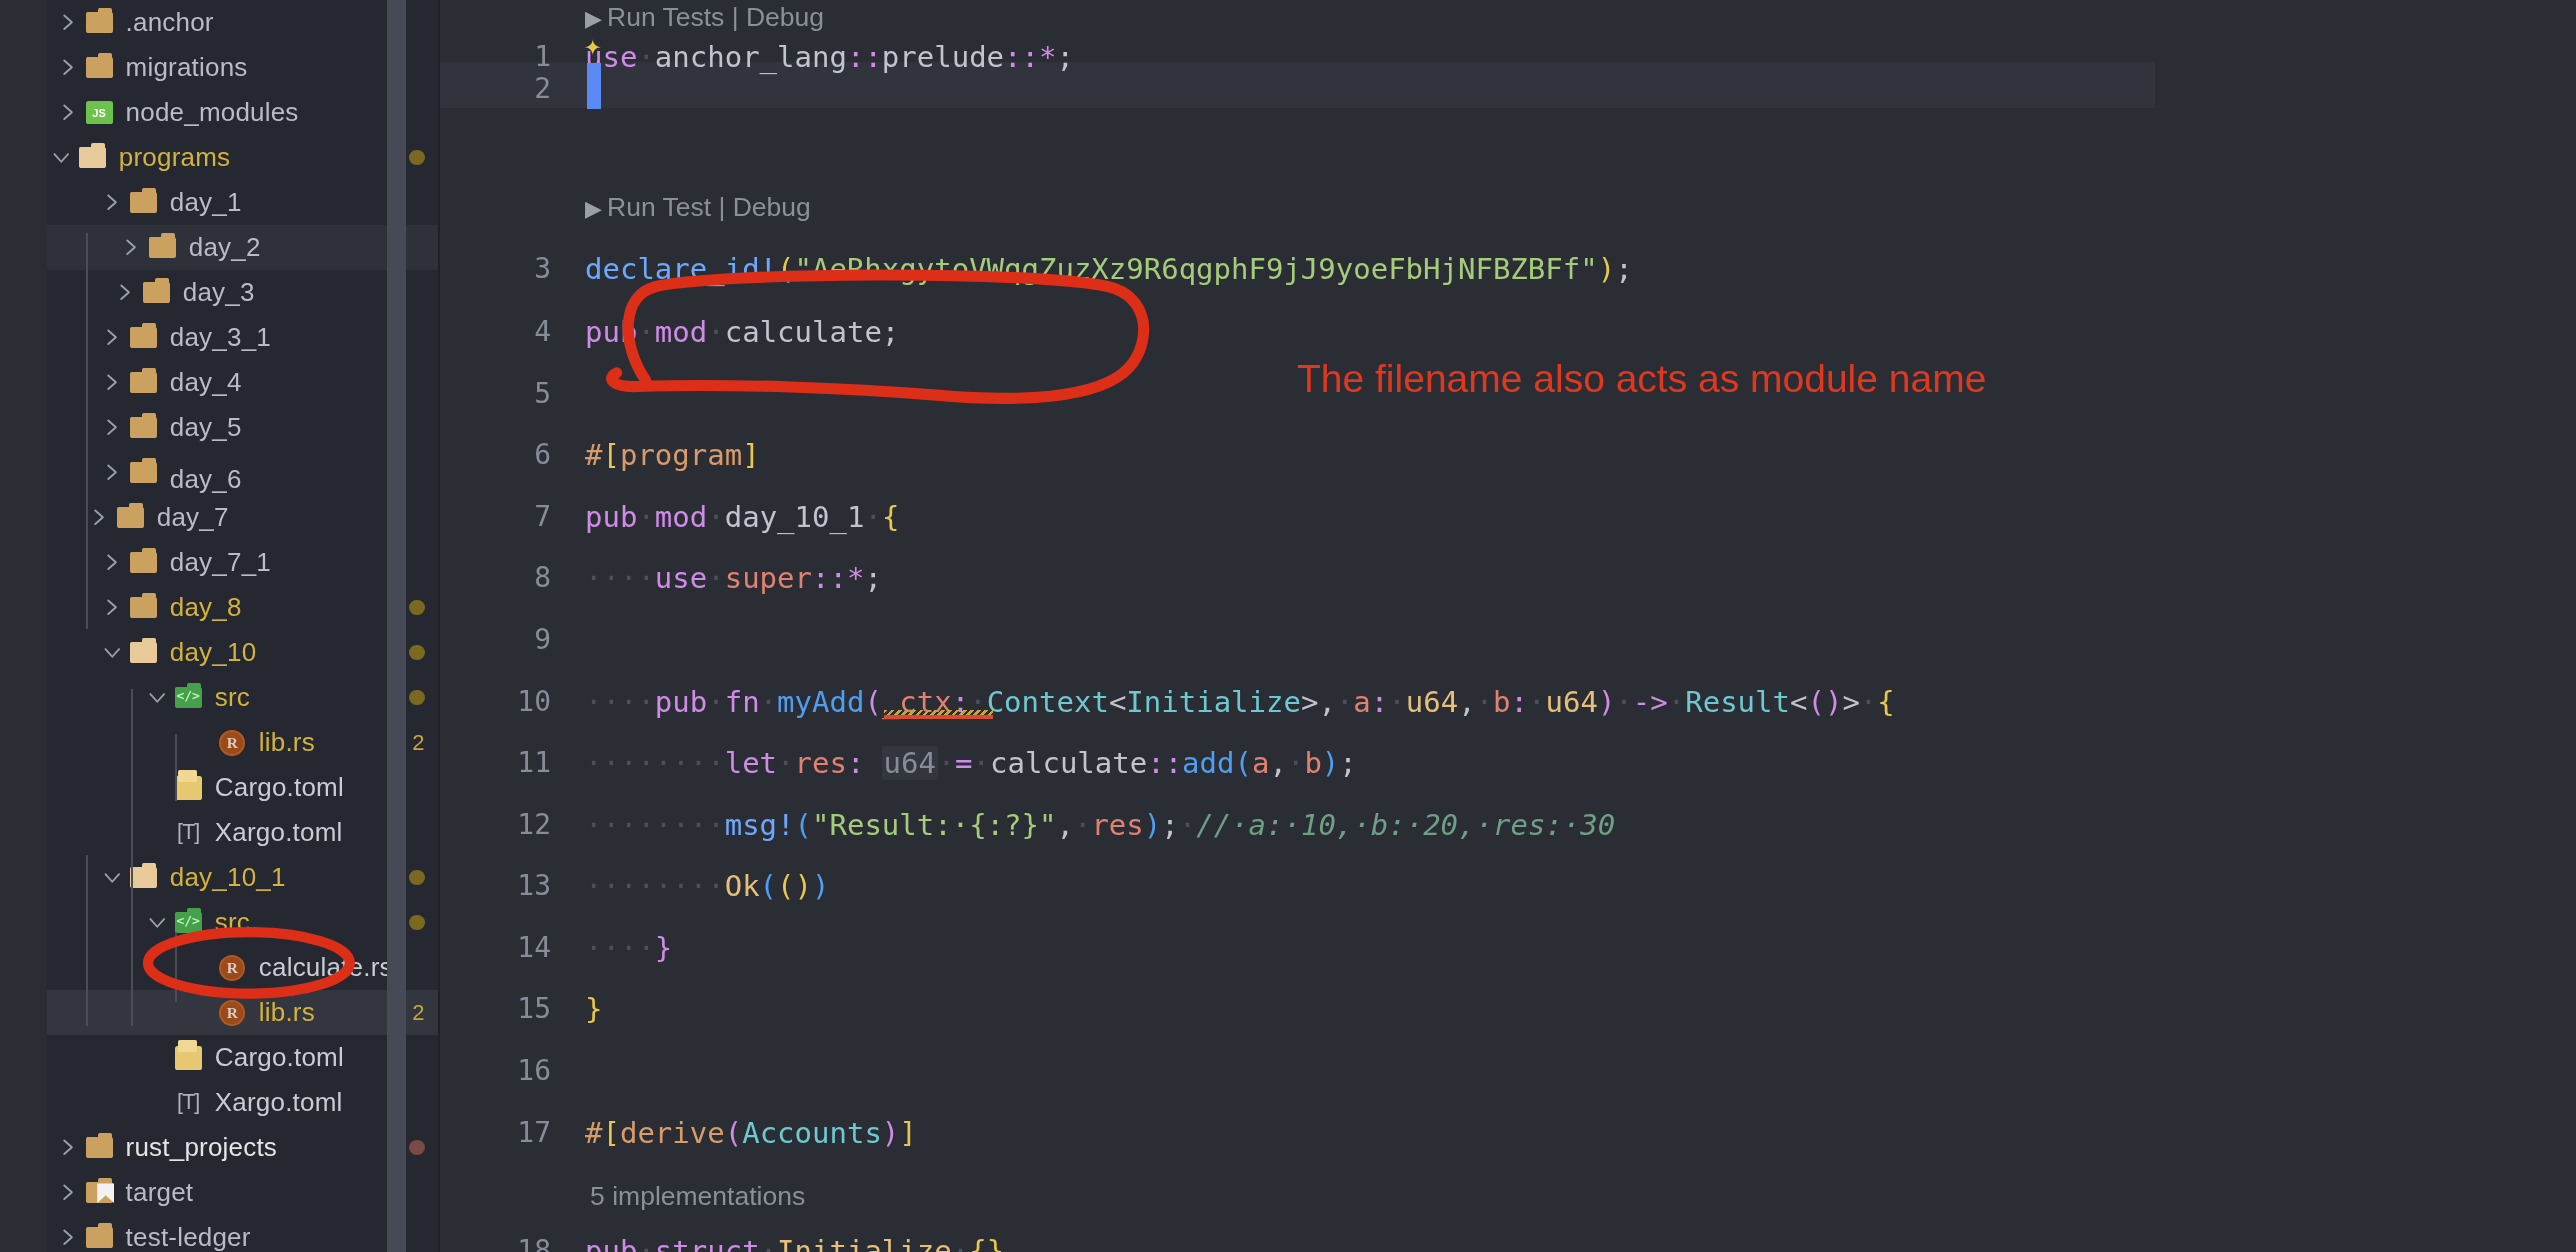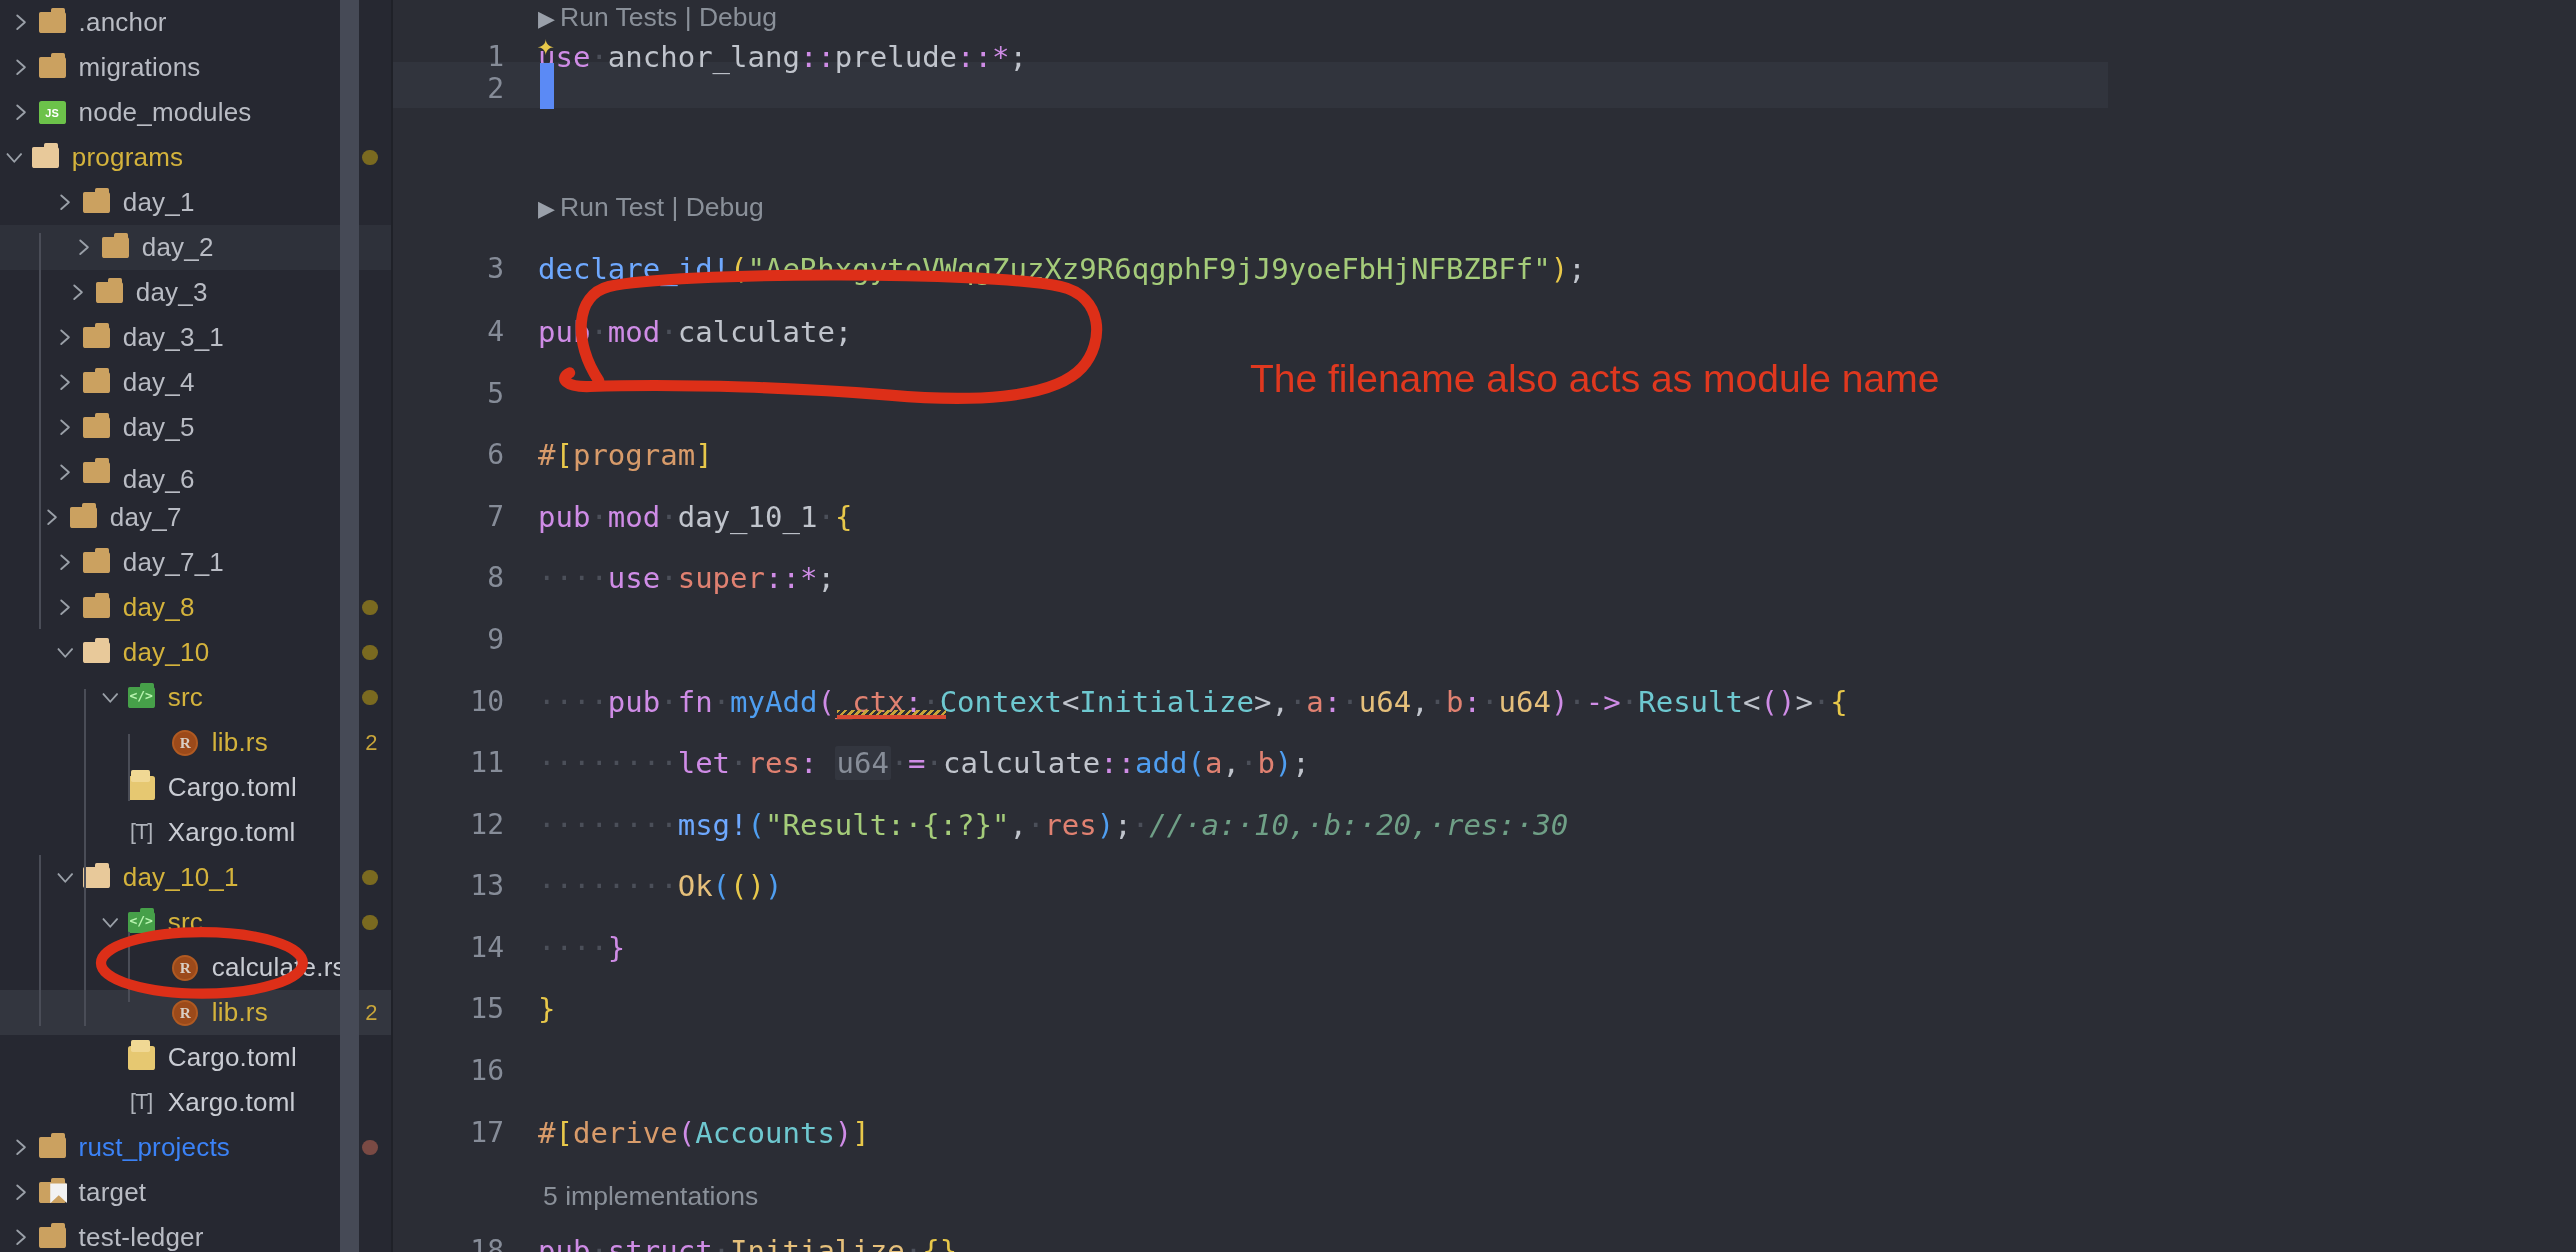--- a/index.html
+++ b/index.html
@@ -7,20 +7,21 @@
     width: 2576px; height: 1252px;
     background: #2b2d35;
     font-family: "Liberation Sans", sans-serif;
     overflow: hidden;
   }
   #app {
     position: relative;
     width: 2108px; height: 1252px;
     display: flex;
     background: #2b2d35;
+    margin-left: 47px;
   }
 
   
   .sidebar {
     position: relative;
     width: 393px;
     height: 1252px;
     background: #262831;
     flex: 0 0 393px;
     overflow: hidden;
@@ -56,21 +57,21 @@
   .label { flex: 0 0 auto; letter-spacing: 0.2px; }
   .spacer { flex: 1 1 auto; }
   .dot {
     width: 15.4px; height: 15.4px; border-radius: 50%;
     flex: 0 0 15.4px;
   }
   .count { font-size: 22px; color: #c8a53a; margin-left: 6.8px; }
 
   .c-grey   { color: #b9bcc4; }
   .c-yellow { color: #d4b33c; }
-  .c-red    { color: #3b82f6; }
+  .c-red    { color: #e5e5e5; }
   .c-white  { color: #c9ccd3; }
 
   
   .guide {
     position: absolute;
     width: 1.7px;
     background: #4a4d57;
   }
 
   

